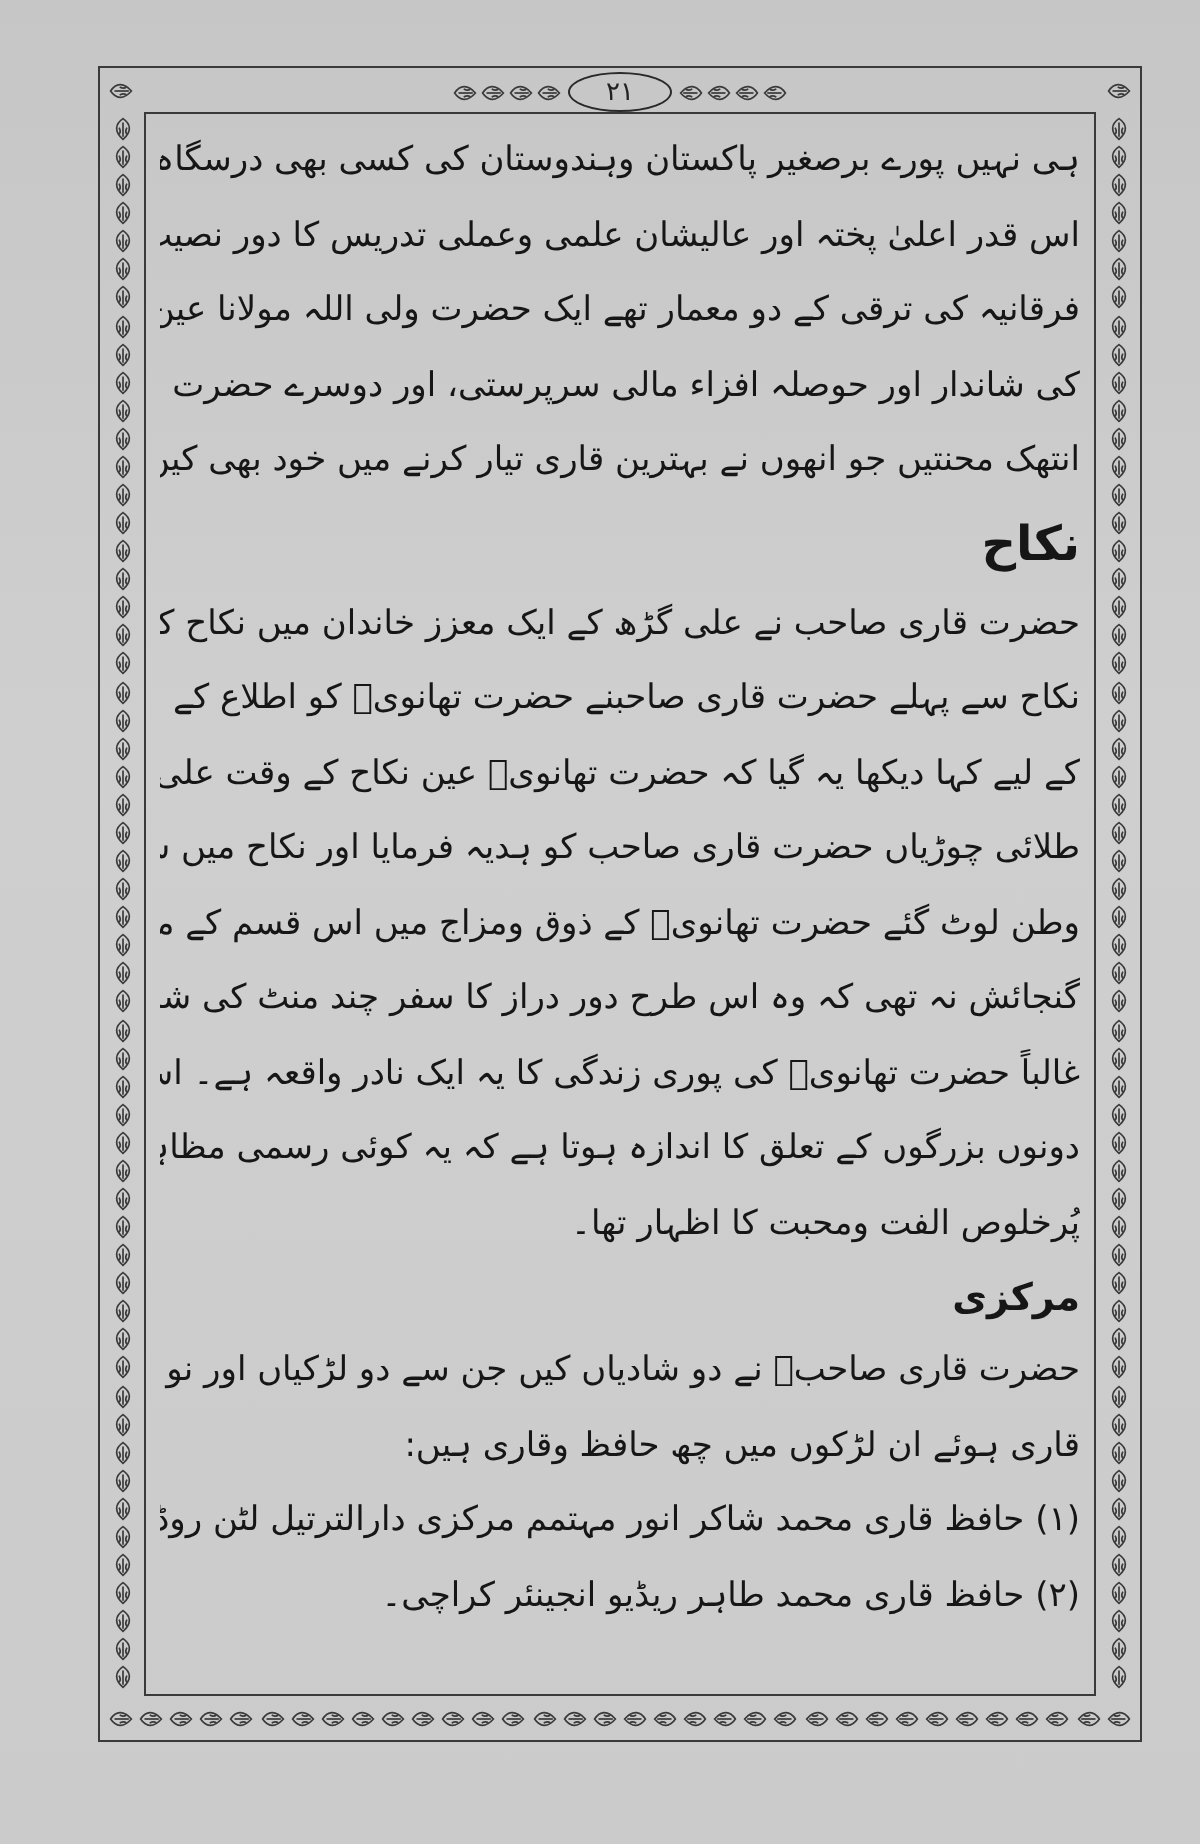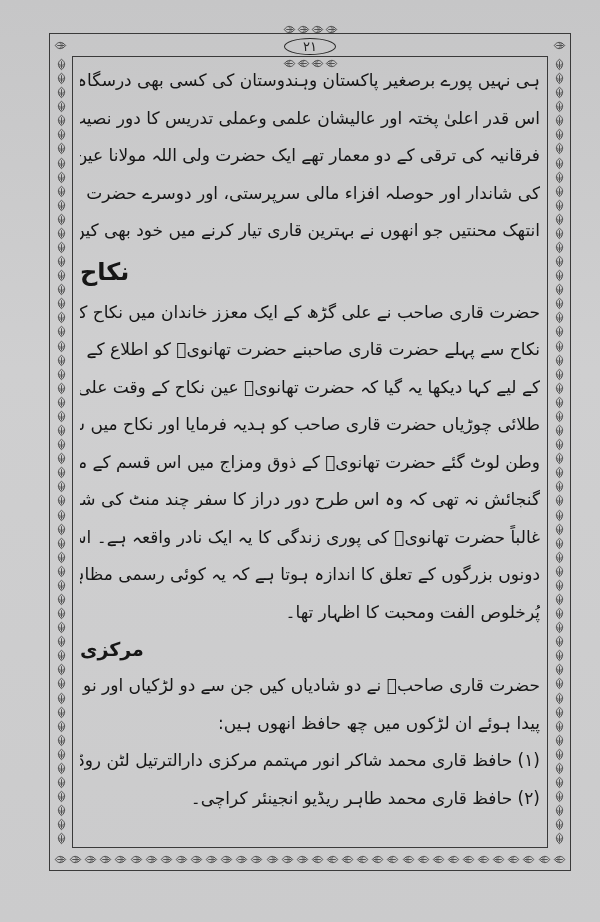--- a/index.html
+++ b/index.html
@@ -59,21 +59,20 @@
     .top-orn {
       position: absolute;
       top: 4px;
       left: 0;
       right: 0;
       height: 16px;
       display: flex;
       justify-content: center;
       align-items: center;
       gap: 2px;
-      flex-direction: column;
     }
     .page-num {
       border: 1.5px solid #2a2a2a;
       border-radius: 50%;
       width: 50px;
       height: 18px;
       display: flex;
       align-items: center;
       justify-content: center;
       font-size: 13px;
@@ -98,21 +97,21 @@
       text-align: justify;
       text-align-last: justify;
       overflow: hidden;
     }
     .line.short {
       text-align-last: right;
     }
     .heading {
       height: 44px;
       line-height: 44px;
-      text-align: left;
+      text-align: right;
       font-size: 24px;
       font-weight: bold;
     }
     .heading.small {
       height: 36px;
       line-height: 36px;
       font-size: 19px;
     }
   </style>
 </head>
@@ -1720,18 +1719,18 @@
       <div class="line">وطن لوٹ گئے حضرت تھانویؒ کے ذوق ومزاج میں اس قسم کے معمولات کی قطعاً</div>
       <div class="line">گنجائش نہ تھی کہ وہ اس طرح دور دراز کا سفر چند منٹ کی شرکت کے لیے کریں،</div>
       <div class="line">غالباً حضرت تھانویؒ کی پوری زندگی کا یہ ایک نادر واقعہ ہے۔ اس واقعہ سے ان</div>
       <div class="line">دونوں بزرگوں کے تعلق کا اندازہ ہوتا ہے کہ یہ کوئی رسمی مظاہرہ نہیں تھا بلکہ</div>
       <div class="line short">پُرخلوص الفت ومحبت کا اظہار تھا۔</div>
     </div>
 
     <div>
       <div class="heading small">مرکزی</div>
       <div class="line">حضرت قاری صاحبؒ نے دو شادیاں کیں جن سے دو لڑکیاں اور نو لڑکے</div>
-      <div class="line short">پیدا ہوئے ان لڑکوں میں چھ حافظ انھوں ہیں:</div>
+      <div class="line short">قاری ہوئے ان لڑکوں میں چھ حافظ وقاری ہیں:</div>
       <div class="line short">(۱) حافظ قاری محمد شاکر انور مہتمم مرکزی دارالترتیل لٹن روڈ لاہور۔</div>
       <div class="line short">(۲) حافظ قاری محمد طاہر ریڈیو انجینئر کراچی۔</div>
     </div>
   </div>
 </div>
 
 </body></html>

